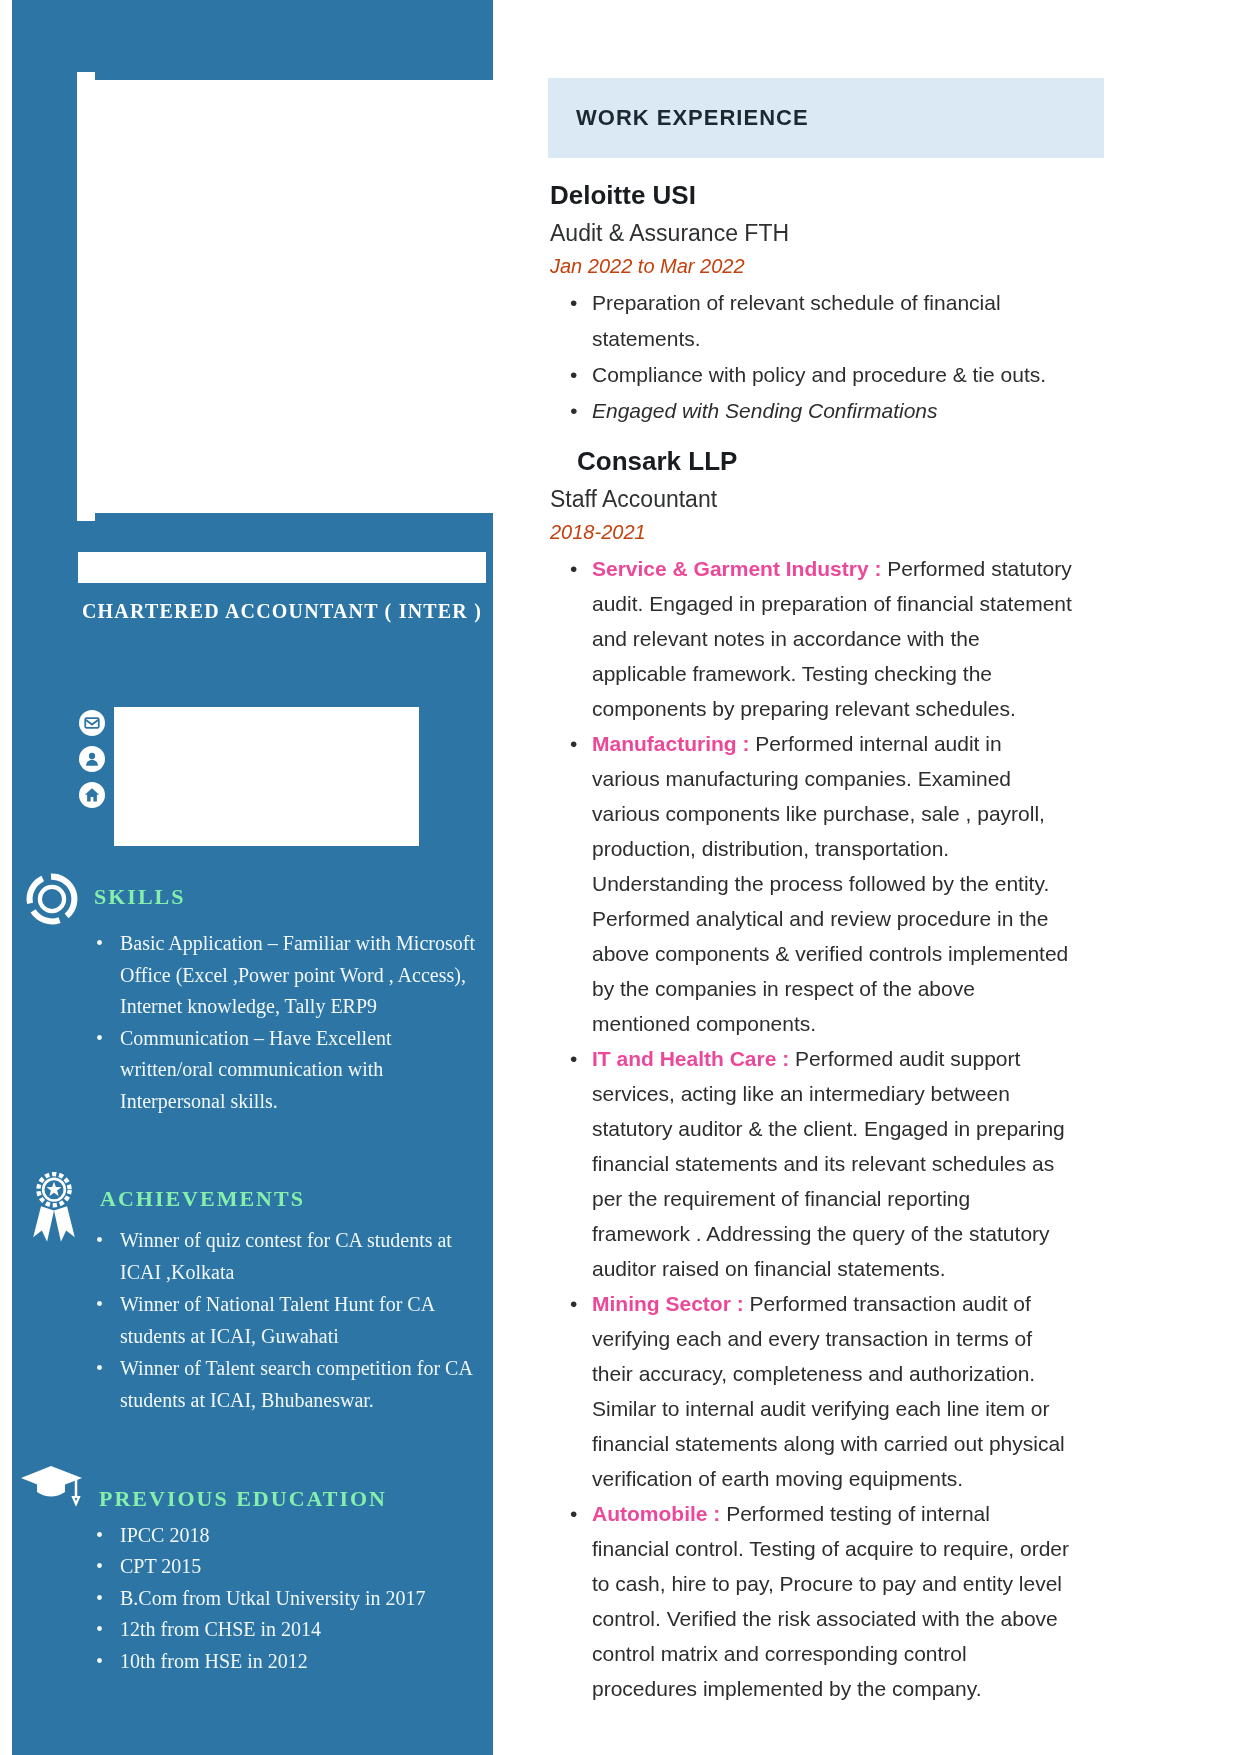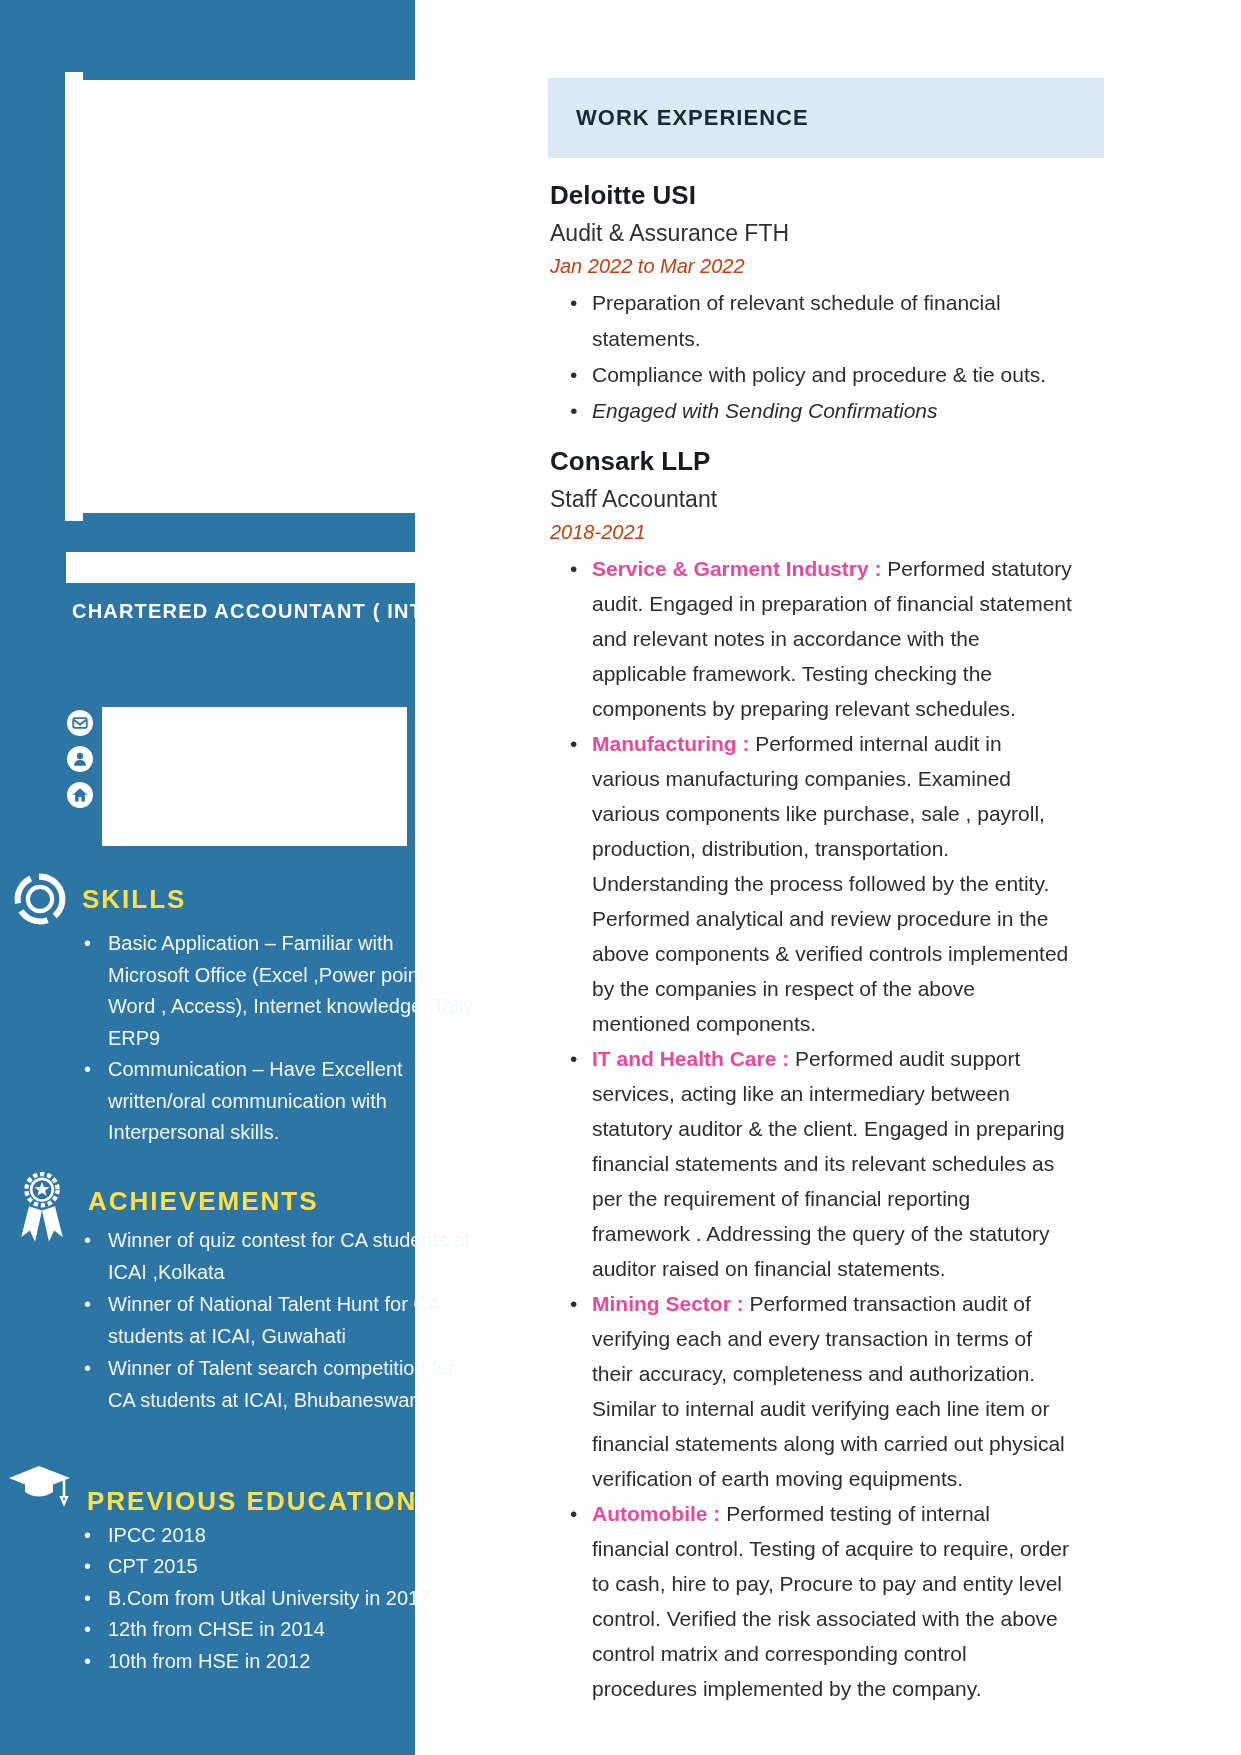--- a/index.html
+++ b/index.html
@@ -6,32 +6,32 @@
     --blue:#2c75a4;
     --band:#dbe9f4;
     --side-text:#f2f8fc;
     --head-dark:#1a1d20;
     --body-dark:#2c2d2f;
   }
   html,body{margin:0;padding:0;background:#fff;}
   .page{position:relative;width:1241px;height:1755px;background:#fff;overflow:hidden;
         font-family:"Liberation Sans",sans-serif;}
   
-  .sidebar{position:absolute;left:0;top:0;width:415px;height:1755px;background:var(--blue);}
+  .sidebar{position:absolute;left:12px;top:0;width:481px;height:1755px;background:var(--blue);font-family:Liberation Serif, serif;}
   .photo{position:absolute;left:65px;top:80px;width:428px;height:433px;background:#fff;}
   .photo-tab-top{position:absolute;left:65px;top:72px;width:18px;height:9px;background:#fff;}
   .photo-tab-bottom{position:absolute;left:65px;top:512px;width:18px;height:9px;background:#fff;}
   .name-bar{position:absolute;left:66px;top:552px;width:408px;height:31px;background:#fff;}
   .side-title{position:absolute;left:66px;top:600px;width:408px;text-align:center;
       color:#fff;font-size:20px;font-weight:bold;letter-spacing:1.2px;white-space:nowrap;}
   .contact-box{position:absolute;left:102px;top:707px;width:305px;height:139px;background:#fff;}
   .cicon{position:absolute;left:67px;width:26px;height:26px;border-radius:50%;background:#fff;
       display:flex;align-items:center;justify-content:center;}
   .cicon svg{display:block;}
-  .side-h{position:absolute;color:#fde047;font-size:26px;font-weight:bold;letter-spacing:2px;white-space:nowrap;}
+  .side-h{position:absolute;color:#86efac;font-size:22px;font-weight:bold;letter-spacing:2px;white-space:nowrap;}
   .side-icon{position:absolute;}
   .slist{position:absolute;left:84px;margin:0;padding:0;list-style:none;width:390px;
       color:var(--side-text);font-size:20px;line-height:31.5px;}
   .slist li{position:relative;padding-left:24px;}
   .slist li::before{content:"•";position:absolute;left:0;top:0;color:var(--side-text);}
   
   .band{position:absolute;left:548px;top:78px;width:556px;height:80px;background:var(--band);
       display:flex;align-items:center;}
   .band span{margin-left:28px;color:#1c2832;font-size:22px;font-weight:bold;letter-spacing:1px;}
   .main{position:absolute;left:550px;top:182px;width:522px;color:var(--body-dark);}
@@ -39,21 +39,21 @@
   .main .role{margin-top:13px;font-size:23px;line-height:23px;color:#2e3032;}
   .main .dates{margin-top:11px;font-size:20px;line-height:20px;font-style:italic;color:#c2410c;}
   .main ul{margin:9px 0 0 0;padding:0;list-style:none;width:480px;margin-left:42px;
       font-size:21px;}
   .main ul.jb1 li{line-height:36px;}
   .main ul.jb2 li{line-height:35px;}
   .main li{position:relative;}
   .main li::before{content:"•";position:absolute;left:-22px;top:0;color:var(--body-dark);}
   .main li b{font-weight:bold;color:#ec4899;}
   .main li.italic{font-style:italic;}
-  .main h2.second{margin-top:19px;}
+  .main h2.second{margin-top:19px;margin-left:27px;}
 </style>
 </head>
 <body>
 
 <div class="page">
 
   <div class="sidebar">
 
     <div class="photo-tab-top"></div>
     <div class="photo"></div>

